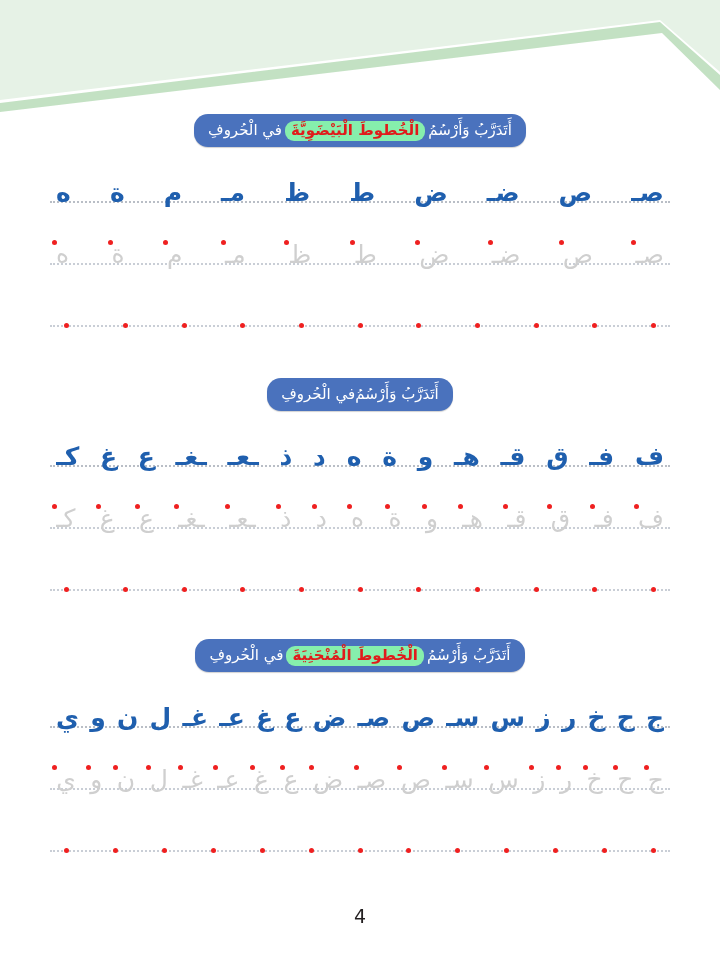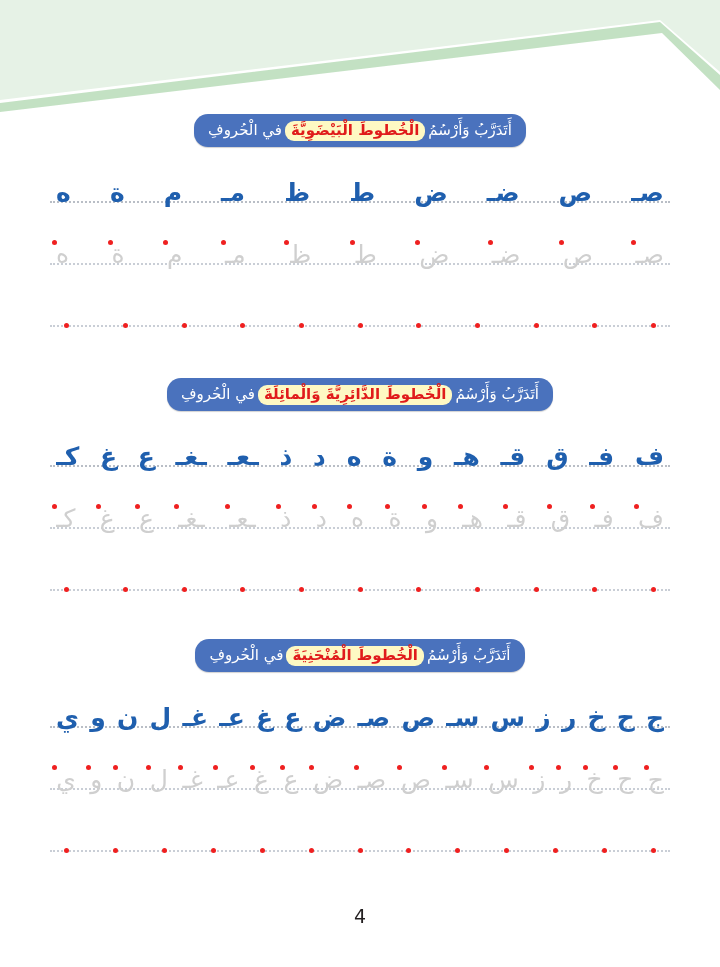--- a/index.html
+++ b/index.html
@@ -32,21 +32,21 @@
     box-shadow:0 1px 1px rgba(0,0,0,.18);
   }
   .banner .seg{
     color:#ffffff;
     font-size:15px;
     font-weight:normal;
     white-space:nowrap;
     line-height:1;
   }
   .banner .hl{
-    background:#fef9c3;
+    background:#86efac;
     color:#e01b1b;
     border-radius:9px;
     padding:2px 6px 3px 6px;
     margin:0 3px;
     font-size:15px;
     font-weight:bold;
     white-space:nowrap;
     line-height:1;
   }
 
@@ -242,21 +242,20 @@
           <i></i>
           <i></i>
         </div>
     </div>
   </div>
 
   <div class="block" style="top:378px;">
     <div class="banner-row">
       <div class="banner">
         <span class="seg">أَتَدَرَّبُ وَأَرْسُمُ</span>
-        <span class="hl">الْخُطوطَ الدَّائِرِيَّةَ وَالْمائِلَةَ</span>
         <span class="seg">في الْحُروفِ</span>
       </div>
     </div>
 
     <div class="line" style="margin-top:18px;">
       <div class="baseline"></div>
       <div class="letters">
           <span>ف</span>
           <span>فـ</span>
           <span>ق</span>

